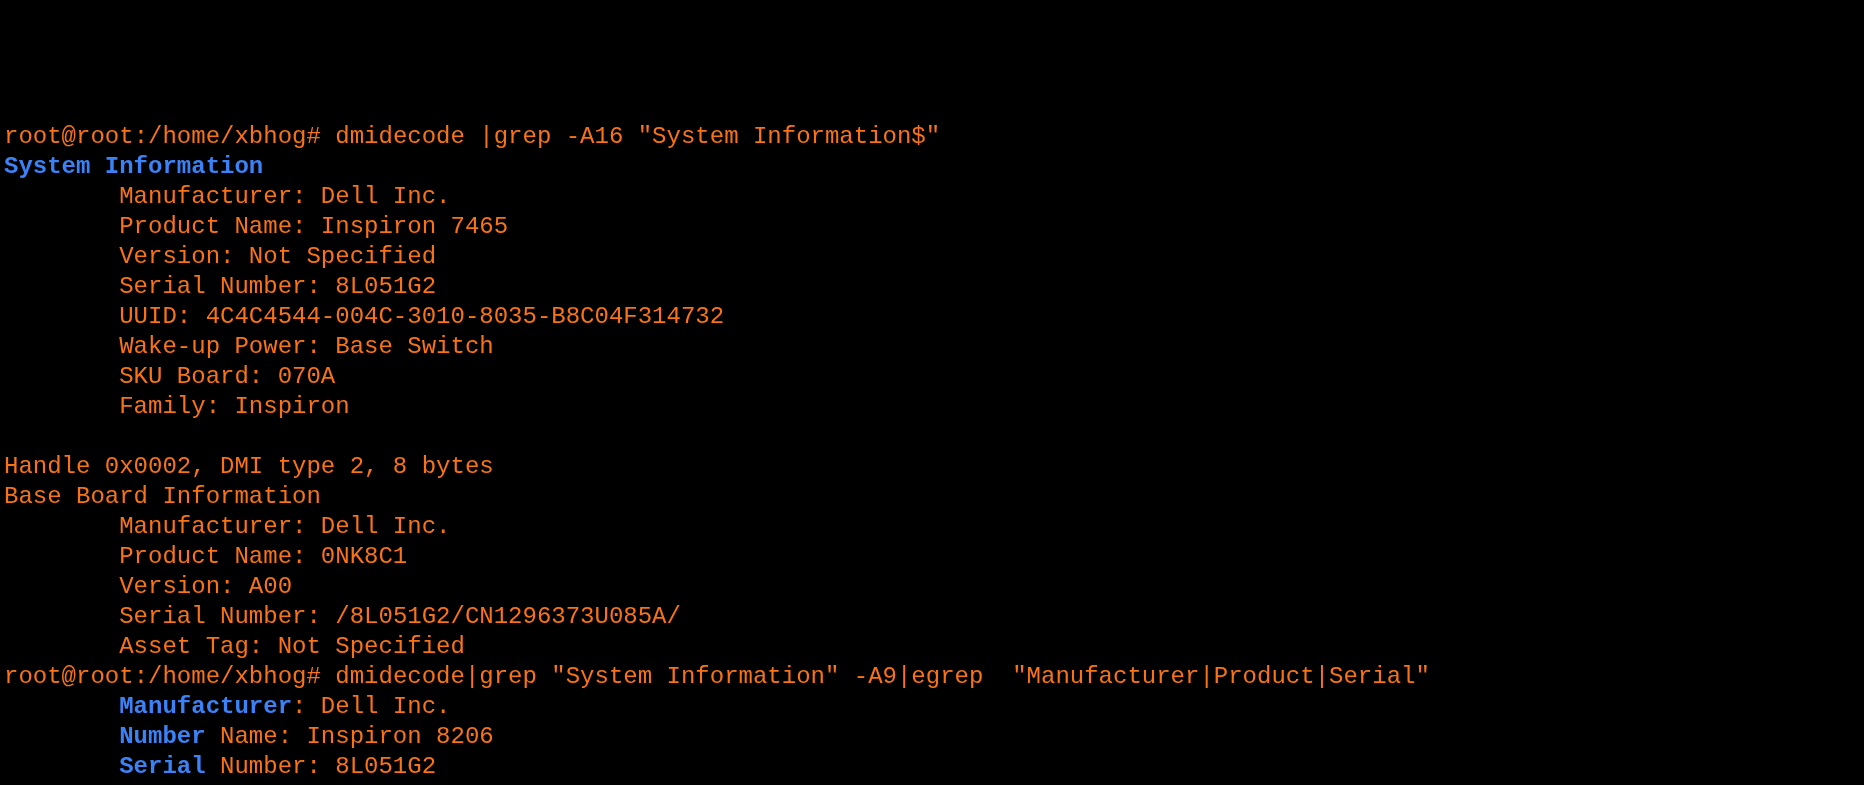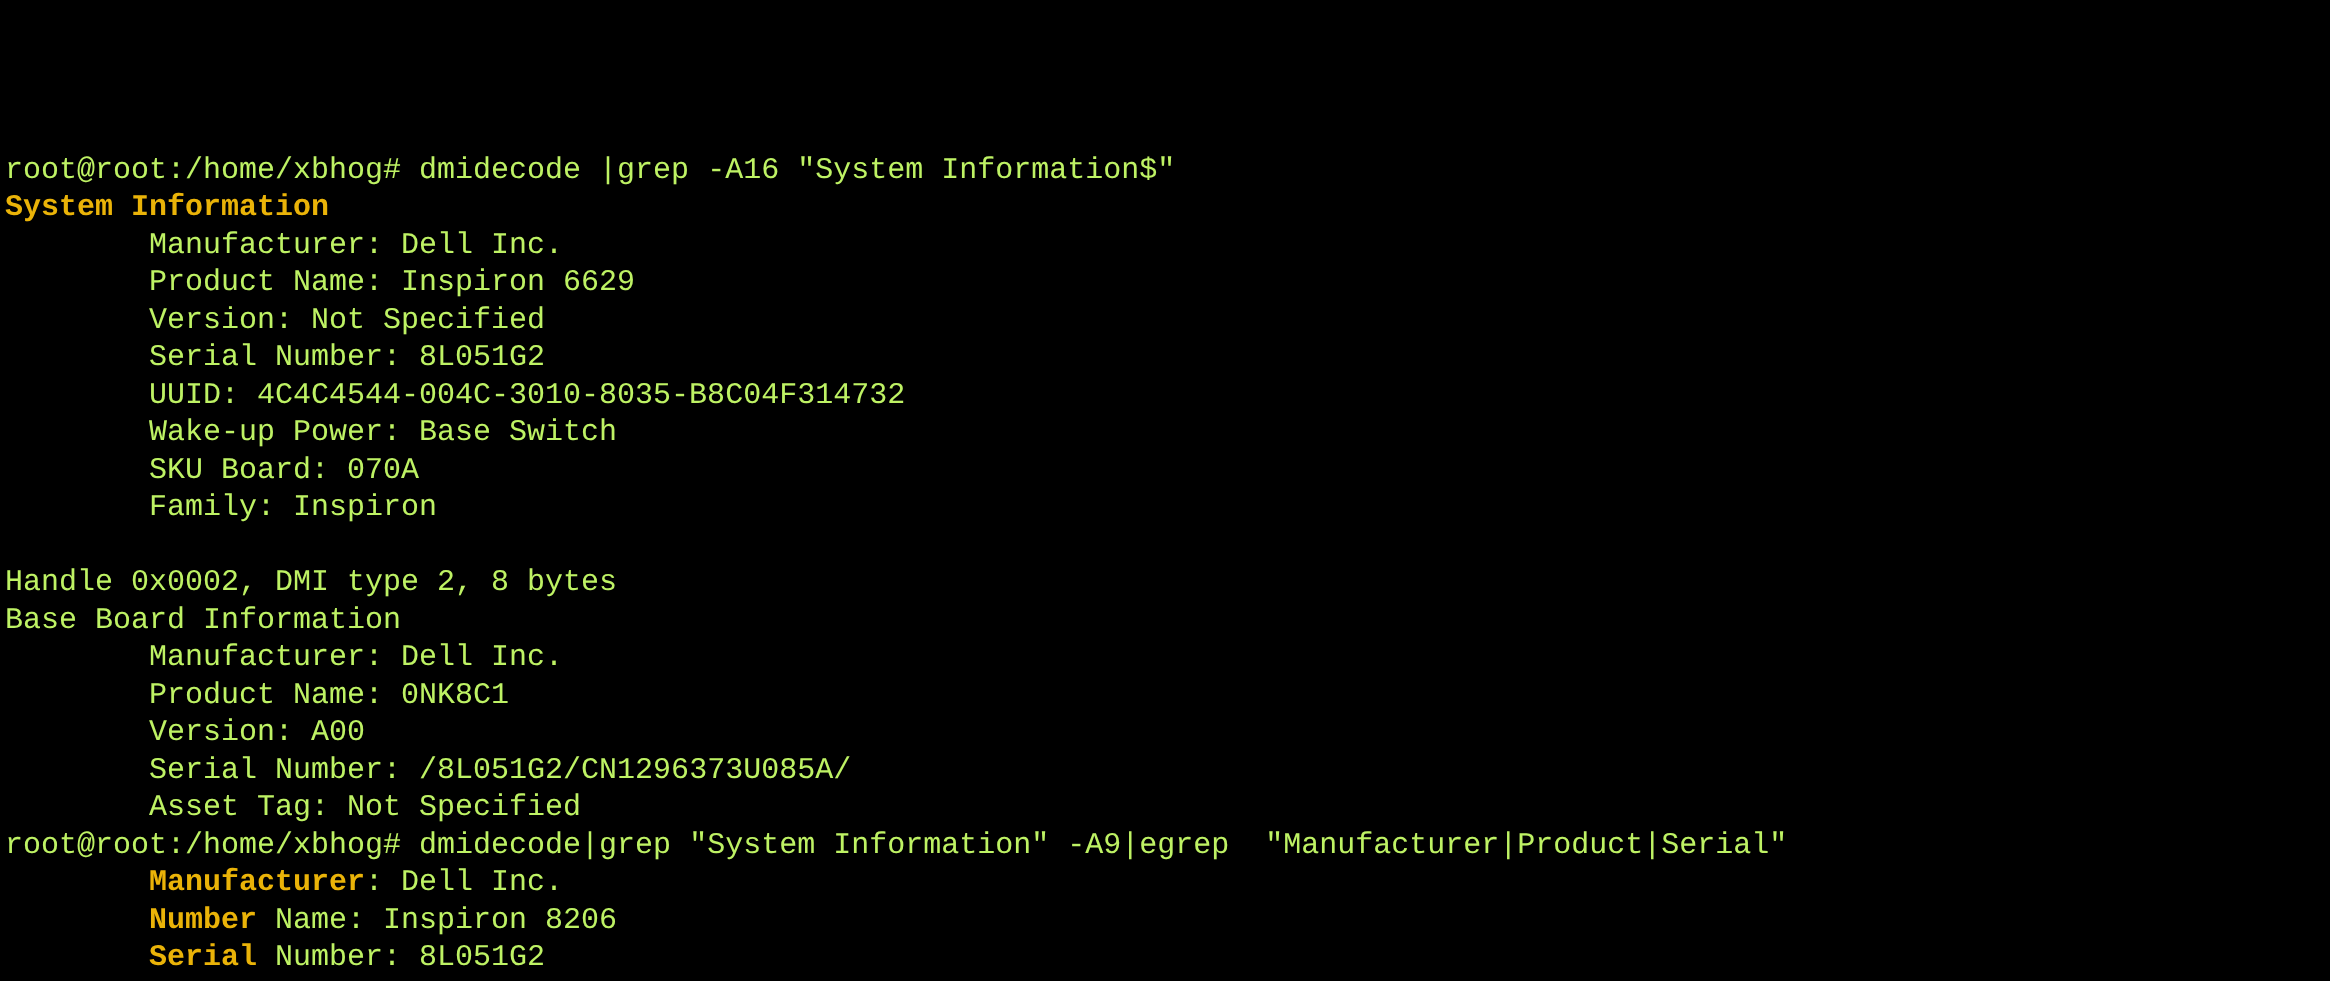--- a/index.html
+++ b/index.html
@@ -14,38 +14,38 @@
       font-size: 24px;
       line-height: 1.25;
       padding: 0;
       white-space: pre;
       overflow-x: auto;
     }
     .terminal {
       padding: 2px 4px;
     }
     .highlight-red {
-      color: #eab308;
+      color: #3b82f6;
       font-weight: bold;
       margin-top: 22px;
     }
     .white {
-      color: #bef264;
+      color: #f97316;
       margin-top: 13px;
     }
   </style>
 </head>
 <body>
 
 
 
 <div class="terminal"><span><span class="white">root@root</span><span class="white">:/home/xbhog# </span><span class="white">dmidecode |grep -A16 "System Information$"</span></span>
 <span class="highlight-red">System Information</span>
 <span><span class="white">        Manufacturer: </span><span class="white">Dell Inc.</span></span>
-<span><span class="white">        Product Name: </span><span class="white">Inspiron 6629</span></span>
+<span><span class="white">        Product Name: </span><span class="white">Inspiron 7465</span></span>
 <span><span class="white">        Version: </span><span class="white">Not Specified</span></span>
 <span><span class="white">        Serial Number: </span><span class="white">8L051G2</span></span>
 <span><span class="white">        UUID: </span><span class="white">4C4C4544-004C-3010-8035-B8C04F314732</span></span>
 <span><span class="white">        Wake-up Power: </span><span class="white">Base Switch</span></span>
 <span><span class="white">        SKU Board: </span><span class="white">070A</span></span>
 <span><span class="white">        Family: </span><span class="white">Inspiron</span></span>
 <span></span>
 <span class="white">Handle 0x0002, DMI type 2, 8 bytes</span>
 <span class="white">Base Board Information</span>
 <span><span class="white">        Manufacturer: </span><span class="white">Dell Inc.</span></span>

